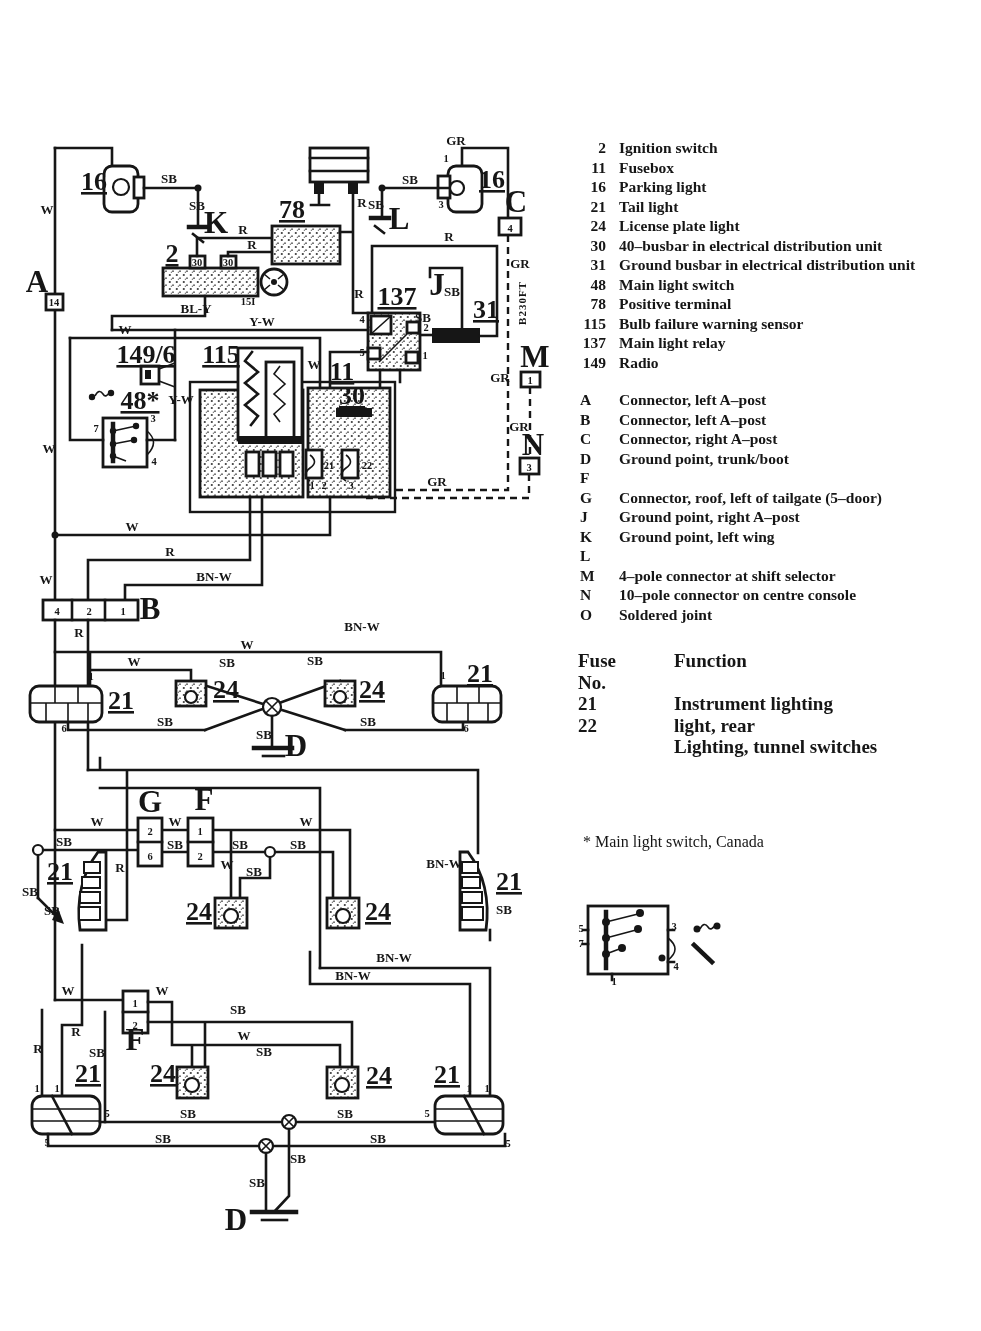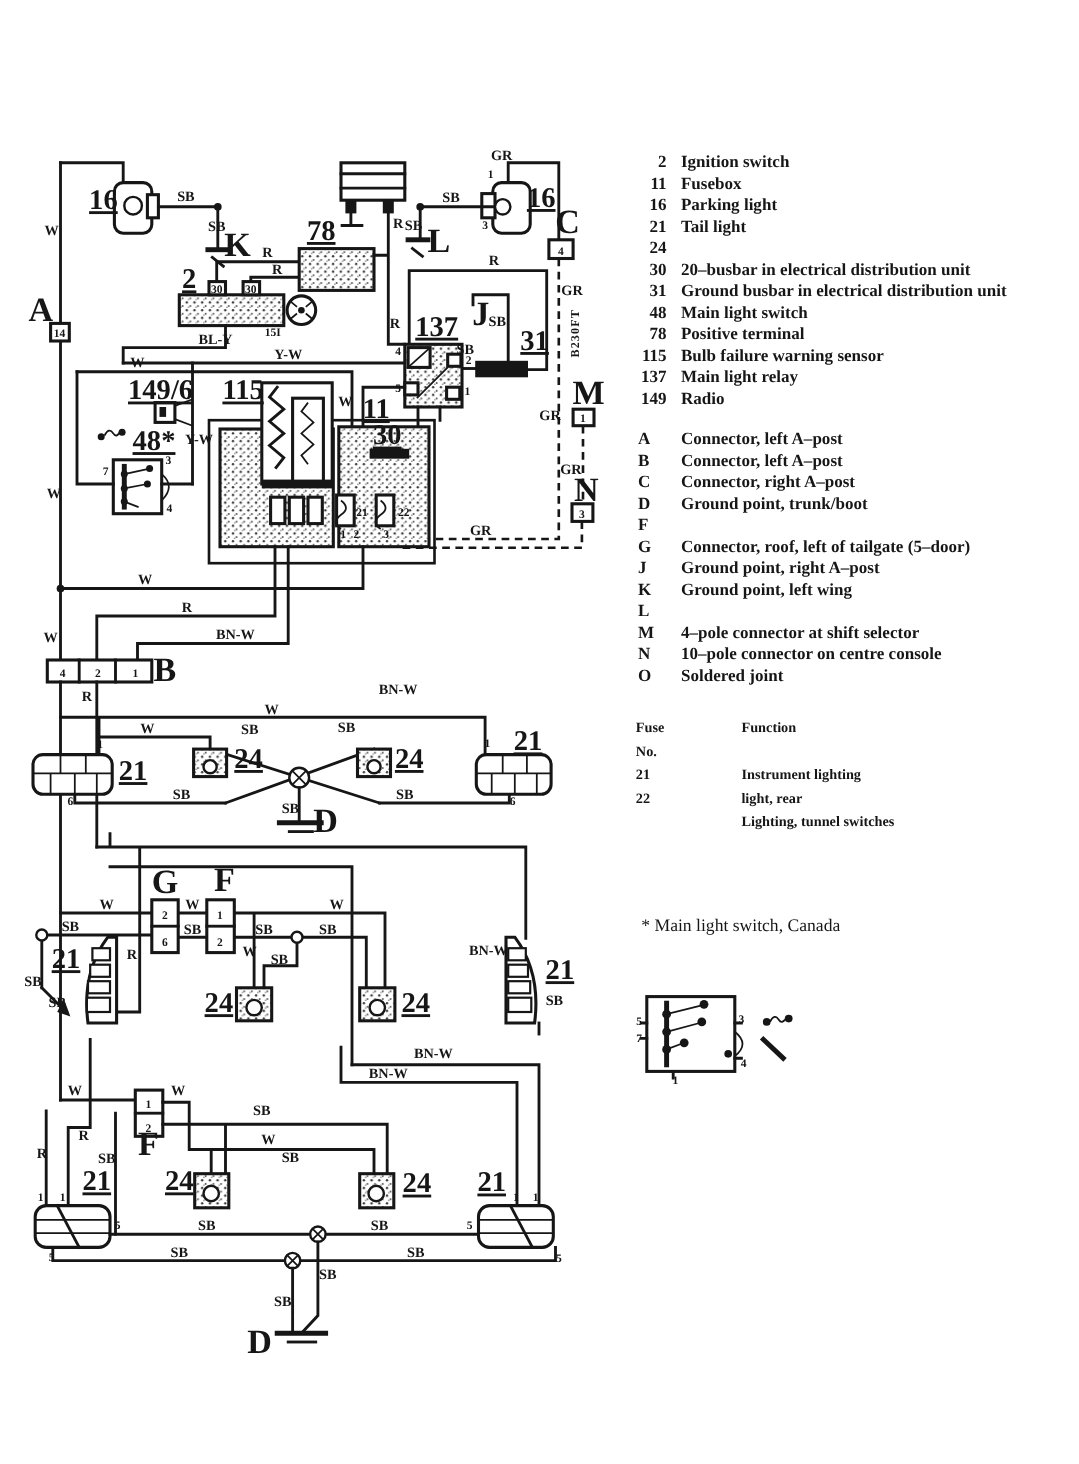--- a/index.html
+++ b/index.html
@@ -27,21 +27,21 @@
   .vert{font-size:11px;letter-spacing:1px;}
   
   .legend{position:absolute;left:570px;top:0;width:408px;height:1331px;}
   .lg-block{position:absolute;left:8px;width:396px;}
   .comps{top:138px;}
   .conns{top:390px;}
   .lg-row{display:flex;line-height:19.5px;font-size:15.5px;font-weight:bold;}
   .comps .lg-num{width:28px;text-align:right;margin-right:13px;flex:none;}
   .conns .lg-num{width:28px;text-align:left;padding-left:2px;margin-right:11px;flex:none;}
   .lg-name{flex:1;}
-  .fuses{top:650px;font-size:13px;font-weight:bold;line-height:21.5px;}
+  .fuses{top:650px;font-size:19px;font-weight:bold;line-height:21.5px;}
   .fuse-head{display:flex;}
   .fr-no{width:76px;flex:none;}
   .fr-fn{flex:1;margin-left:20px;}
   .fuse-row{display:flex;}
   .footnote{position:absolute;left:13px;top:833px;font-size:16px;font-weight:normal;}
 </style>
 </head>
 <body>
 
 <div class="page">
@@ -452,24 +452,25 @@
         <div class="lg-row">
           <span class="lg-num">16</span>
           <span class="lg-name">Parking light</span>
         </div>
         <div class="lg-row">
           <span class="lg-num">21</span>
           <span class="lg-name">Tail light</span>
         </div>
         <div class="lg-row">
           <span class="lg-num">24</span>
+          <span class="lg-name">License plate light</span>
         </div>
         <div class="lg-row">
           <span class="lg-num">30</span>
-          <span class="lg-name">20–busbar in electrical distribution unit</span>
+          <span class="lg-name">40–busbar in electrical distribution unit</span>
         </div>
         <div class="lg-row">
           <span class="lg-num">31</span>
           <span class="lg-name">Ground busbar in electrical distribution unit</span>
         </div>
         <div class="lg-row">
           <span class="lg-num">48</span>
           <span class="lg-name">Main light switch</span>
         </div>
         <div class="lg-row">

